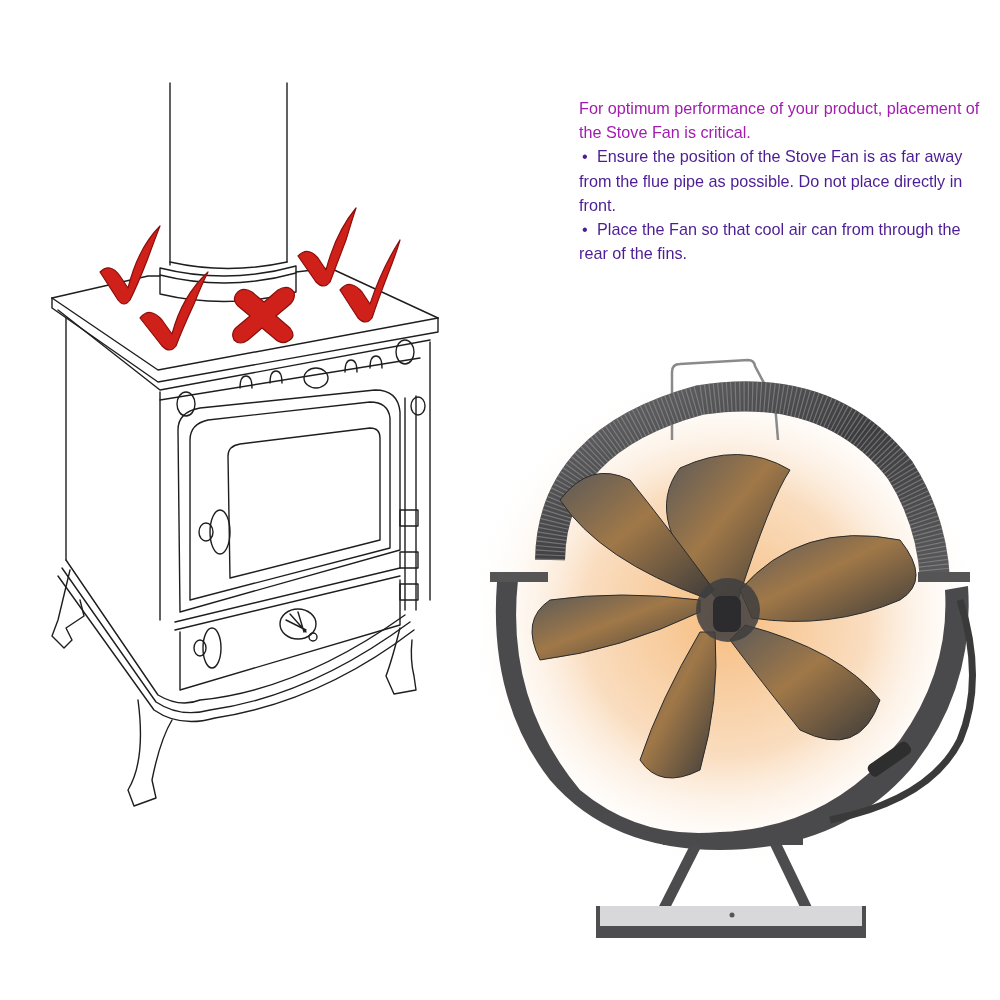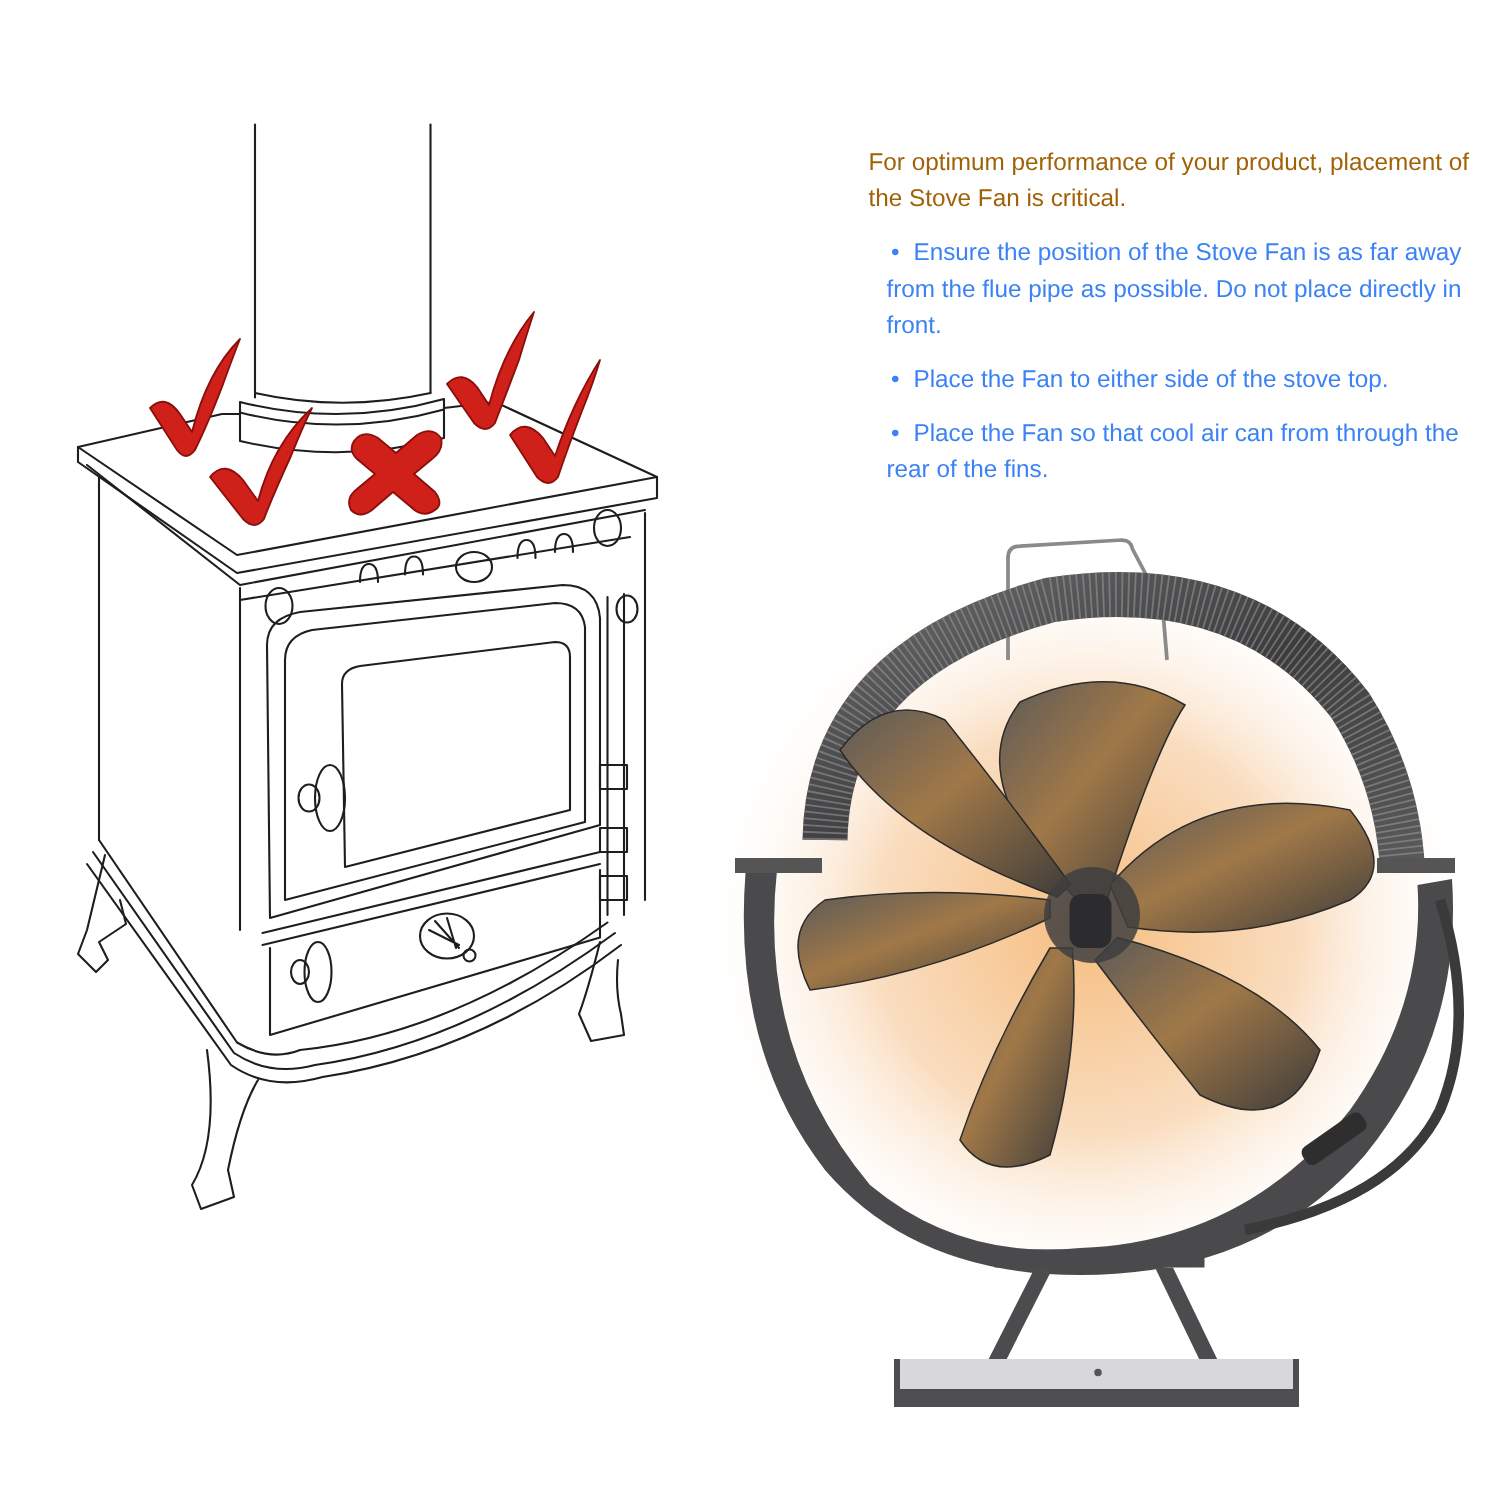--- a/index.html
+++ b/index.html
@@ -1,22 +1,22 @@
 <!DOCTYPE html>
 <html><head>
   <meta charset="utf-8">
   <style>
     html, body { margin: 0; padding: 0; background: #ffffff; }
     body { width: 1000px; height: 1000px; position: relative; overflow: hidden; font-family: "Liberation Sans", "DejaVu Sans", sans-serif; }
     .stove-illustration { position: absolute; left: 0; top: 0; width: 500px; height: 1000px; }
     .fan-photo { position: absolute; left: 470px; top: 340px; width: 530px; height: 660px; }
     .placement-text { position: absolute; left: 579px; top: 96px; width: 410px; color: #1a1a1a; }
     .placement-title { font-weight: 700; font-size: 17px; letter-spacing: -0.2px; margin: 0 0 3px 0; line-height: 20px; color: #111; }
-    .placement-para { font-size: 16.2px; line-height: 24.2px; margin: 0; color: #a16207; }
-    .placement-bullet { font-size: 16.2px; line-height: 24.2px; margin: 12px; color: #3b82f6; }
+    .placement-para { font-size: 16.2px; line-height: 24.2px; margin: 0; color: #a21caf; }
+    .placement-bullet { font-size: 16.2px; line-height: 24.2px; margin: 0; color: #4c1d95; }
     .bullet-dot { display: inline-block; width: 15px; padding-left: 3px; }
     .marker { position: absolute; }
   </style>
 </head>
 <body>
 
 <svg class="stove-illustration" viewBox="0 0 500 1000" xmlns="http://www.w3.org/2000/svg">
   <g fill="none" stroke="#1e1e1e" stroke-width="1.4" stroke-linejoin="round" stroke-linecap="round">
 
     <g>
@@ -92,21 +92,20 @@
     <path class="marker" d="M140 318 Q150 306 162 320 L172 334 Q182 296 208 272 Q202 284 194 304 Q182 330 176 346 Q170 354 162 346 Z"></path>
     <path class="marker" d="M298 256 Q308 246 318 258 L326 270 Q336 232 356 208 Q352 220 346 240 Q336 266 330 282 Q324 290 316 282 Z"></path>
     <path class="marker" d="M340 290 Q350 278 362 292 L370 304 Q382 268 400 240 Q396 254 388 274 Q378 300 372 318 Q366 326 358 318 Z"></path>
     <path class="marker" d="M236 294 Q242 286 252 292 L264 302 L278 290 Q288 284 294 292 Q296 300 288 306 L276 316 L290 328 Q296 336 290 340 Q282 346 274 338 L262 328 L248 340 Q240 346 234 340 Q230 332 238 326 L250 316 L238 306 Q232 300 236 294 Z"></path>
   </g>
 </svg>
 
 <div class="placement-text">
   <p class="placement-para">For optimum performance of your product, placement of the Stove Fan is critical.</p>
   <p class="placement-bullet"><span class="bullet-dot">•</span><span>Ensure the position of the Stove Fan is as far away from the flue pipe as possible. Do not place directly in front.</span></p>
-  <p class="placement-bullet"><span class="bullet-dot">•</span><span>Place the Fan to either side of the stove top.</span></p>
   <p class="placement-bullet"><span class="bullet-dot">•</span><span>Place the Fan so that cool air can from through the rear of the fins.</span></p>
 </div>
 
 <svg class="fan-photo" viewBox="470 340 530 660" xmlns="http://www.w3.org/2000/svg">
   <defs>
     <radialGradient id="glow" cx="0.5" cy="0.5" r="0.5">
       <stop offset="0" stop-color="#f5b26a" stop-opacity="0.85"></stop>
       <stop offset="0.55" stop-color="#f3b472" stop-opacity="0.45"></stop>
       <stop offset="1" stop-color="#ffffff" stop-opacity="0"></stop>
     </radialGradient>

